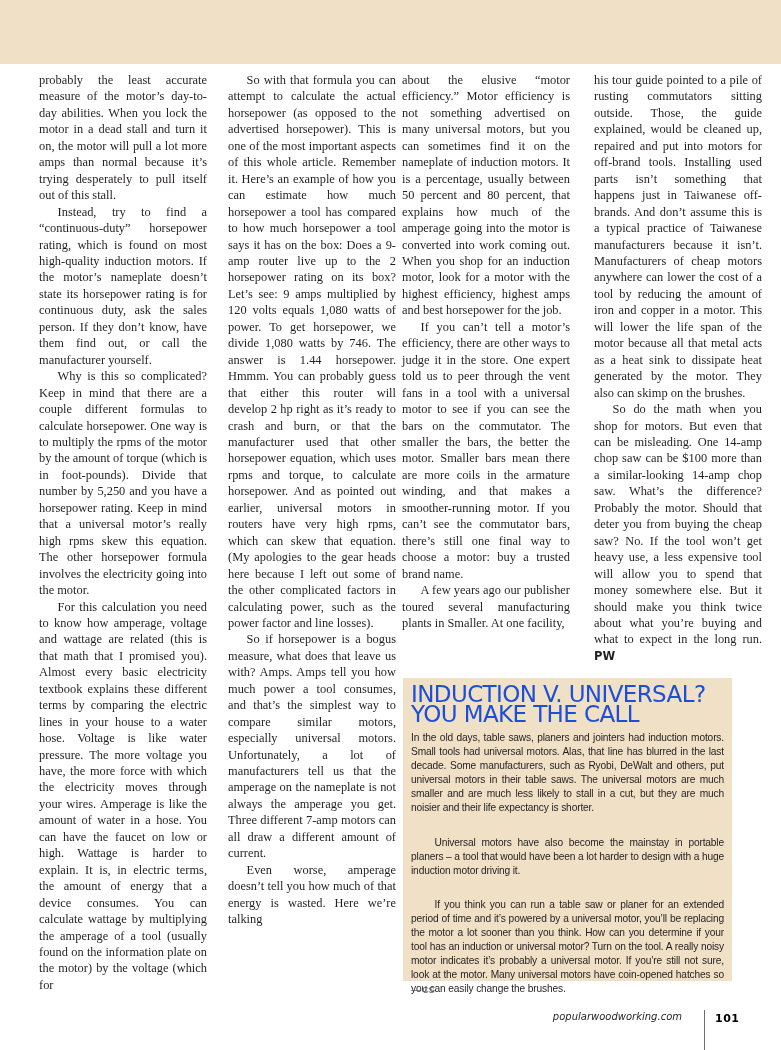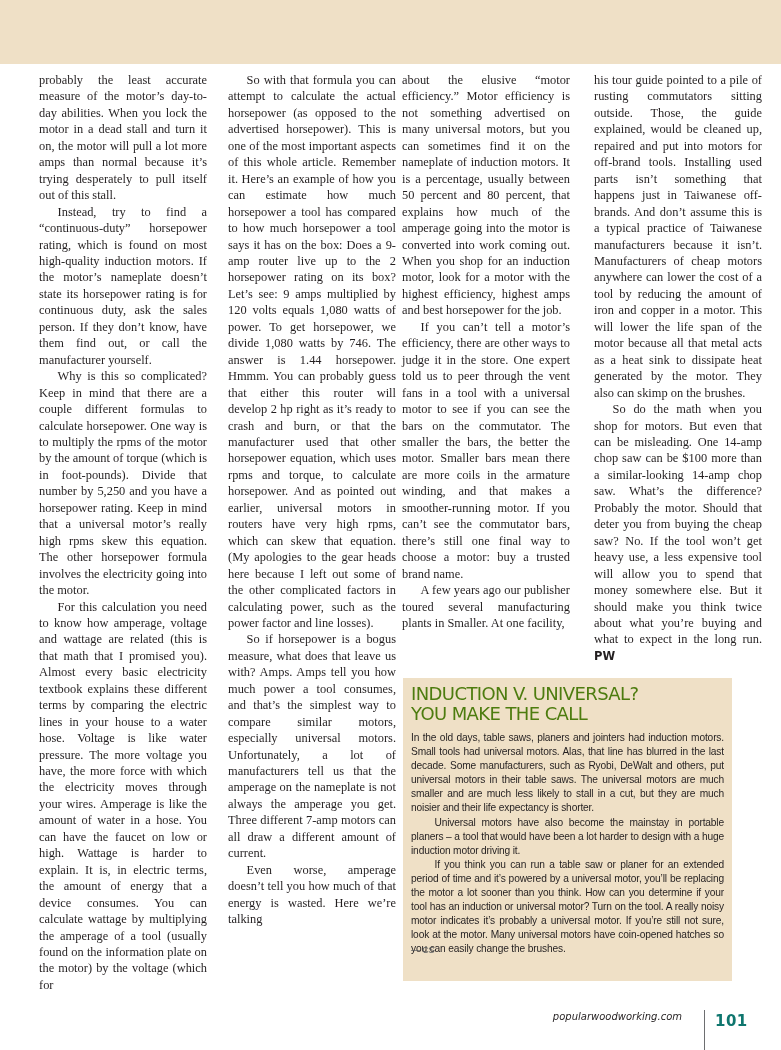--- a/index.html
+++ b/index.html
@@ -7,29 +7,29 @@
   .top-band { position: absolute; left: 0; top: 0; width: 781px; height: 64px; background: #efe0c6; }
   .col { position: absolute; top: 72px; width: 168px; font-family: "Liberation Serif", serif; font-size: 12.4px; line-height: 16.45px; text-align: justify; hyphens: manual; }
   .col p { margin: 0; }
   .col p.indent { text-indent: 1.5em; }
   #col1 { left: 39px; }
   #col2 { left: 228px; }
   #col3 { left: 402px; }
   #col4 { left: 594px; }
   .pw-mark { font-family: "DejaVu Sans", sans-serif; font-weight: bold; font-size: 11.5px; }
   .sidebar { position: absolute; left: 403px; top: 678px; width: 329px; height: 303px; background: #efe0c6; padding: 6px 8px 0 8px; box-sizing: border-box; }
-  .sidebar-title { font-family: "DejaVu Sans", sans-serif; font-weight: normal; color: #4d7c0f; font-size: 18px; line-height: 20px; letter-spacing: -0.6px; margin: 0 0 7px 0; }
+  .sidebar-title { font-family: "DejaVu Sans", sans-serif; font-weight: normal; color: #1d4ed8; font-size: 23px; line-height: 20px; letter-spacing: -0.6px; margin: 0 0 7px 0; }
   .sidebar-body { font-family: "Liberation Sans", sans-serif; font-size: 10.2px; line-height: 14.1px; color: #231f20; text-align: justify; letter-spacing: -0.15px; }
   .sidebar-body p { margin: 0; }
-  .sidebar-body p.indent { text-indent: 2.3em; }
+  .sidebar-body p.indent { text-indent: 2.3em; margin-top: 20px; }
   .sig { text-align: left; color: #55595c; font-size: 9px; margin-top: -14px; padding-right: 2px; }
   .footer { position: absolute; top: 1010px; left: 560px; width: 200px; height: 40px; }
   .footer-url { position: absolute; right: 78px; top: 1px; font-family: "DejaVu Sans", sans-serif; font-style: italic; font-size: 10px; color: #231f20; }
   .footer-rule { position: absolute; left: 144px; top: 0; width: 1px; height: 40px; background: #6d6e70; }
-  .footer-page { position: absolute; left: 155px; top: 2px; font-family: "DejaVu Sans", sans-serif; font-weight: bold; font-size: 15px; color: #0f766e; letter-spacing: 0.5px; }
+  .footer-page { position: absolute; left: 155px; top: 2px; font-family: "DejaVu Sans", sans-serif; font-weight: bold; font-size: 11px; color: #000000; letter-spacing: 0.5px; }
 </style>
 </head>
 <body>
 
 <div class="top-band"></div>
 
 <div class="col" id="col1">
   <p>probably the least accurate measure of the motor’s day-to-day abilities. When you lock the motor in a dead stall and turn it on, the motor will pull a lot more amps than normal because it’s trying desperately to pull itself out of this stall.</p>
   <p class="indent">Instead, try to find a “continuous-duty” horsepower rating, which is found on most high-quality induction motors. If the motor’s nameplate doesn’t state its horsepower rating is for continuous duty, ask the sales person. If they don’t know, have them find out, or call the manufacturer yourself.</p>
   <p class="indent">Why is this so complicated? Keep in mind that there are a couple different formulas to calculate horsepower. One way is to multiply the rpms of the motor by the amount of torque (which is in foot-pounds). Divide that number by 5,250 and you have a horsepower rating. Keep in mind that a universal motor’s really high rpms skew this equation. The other horsepower formula involves the electricity going into the motor.</p>

